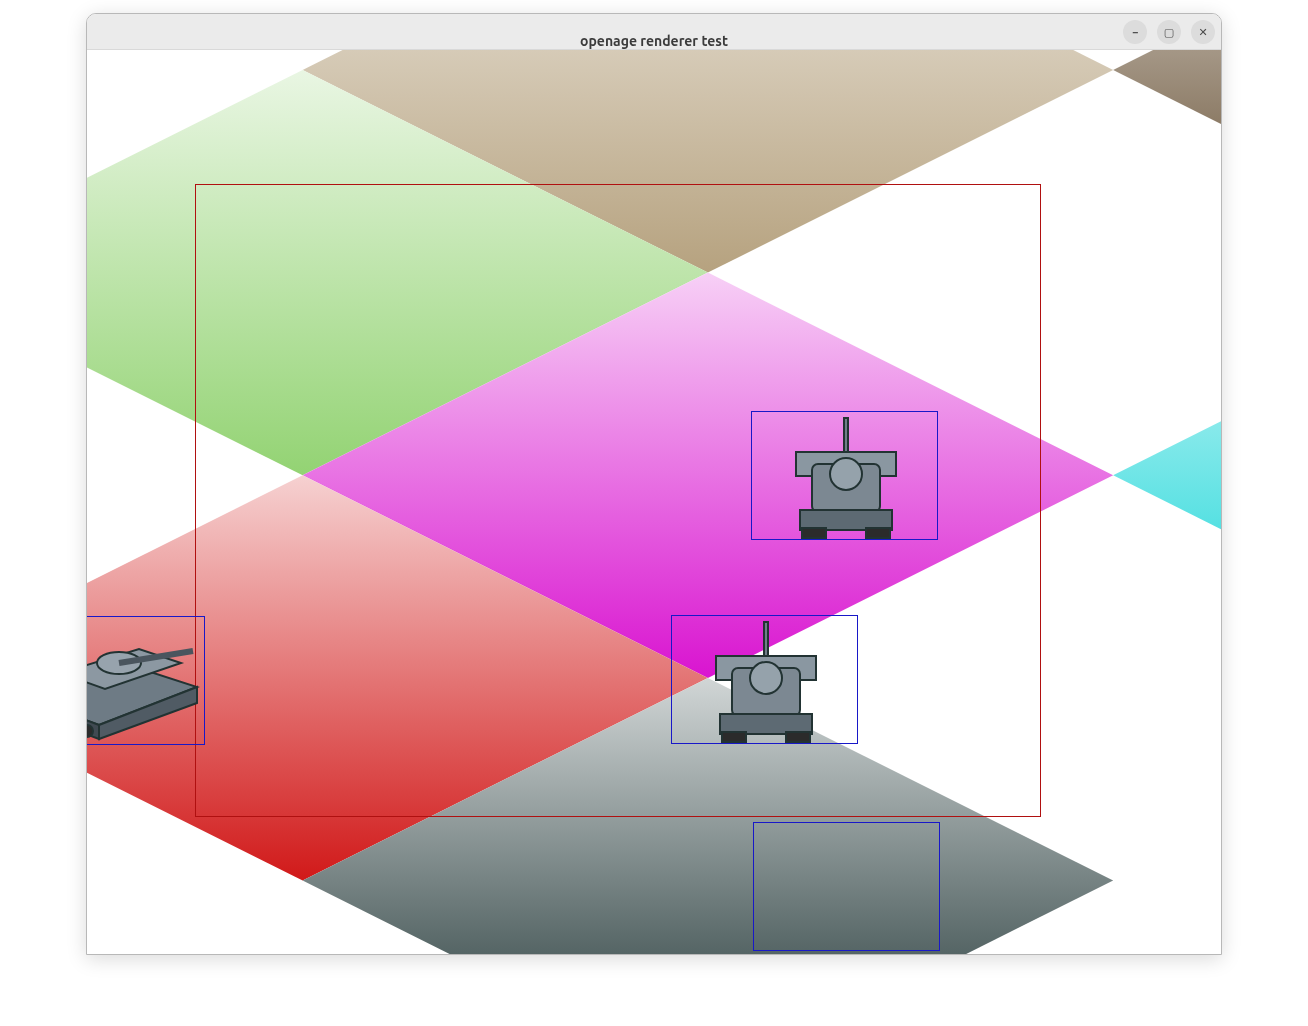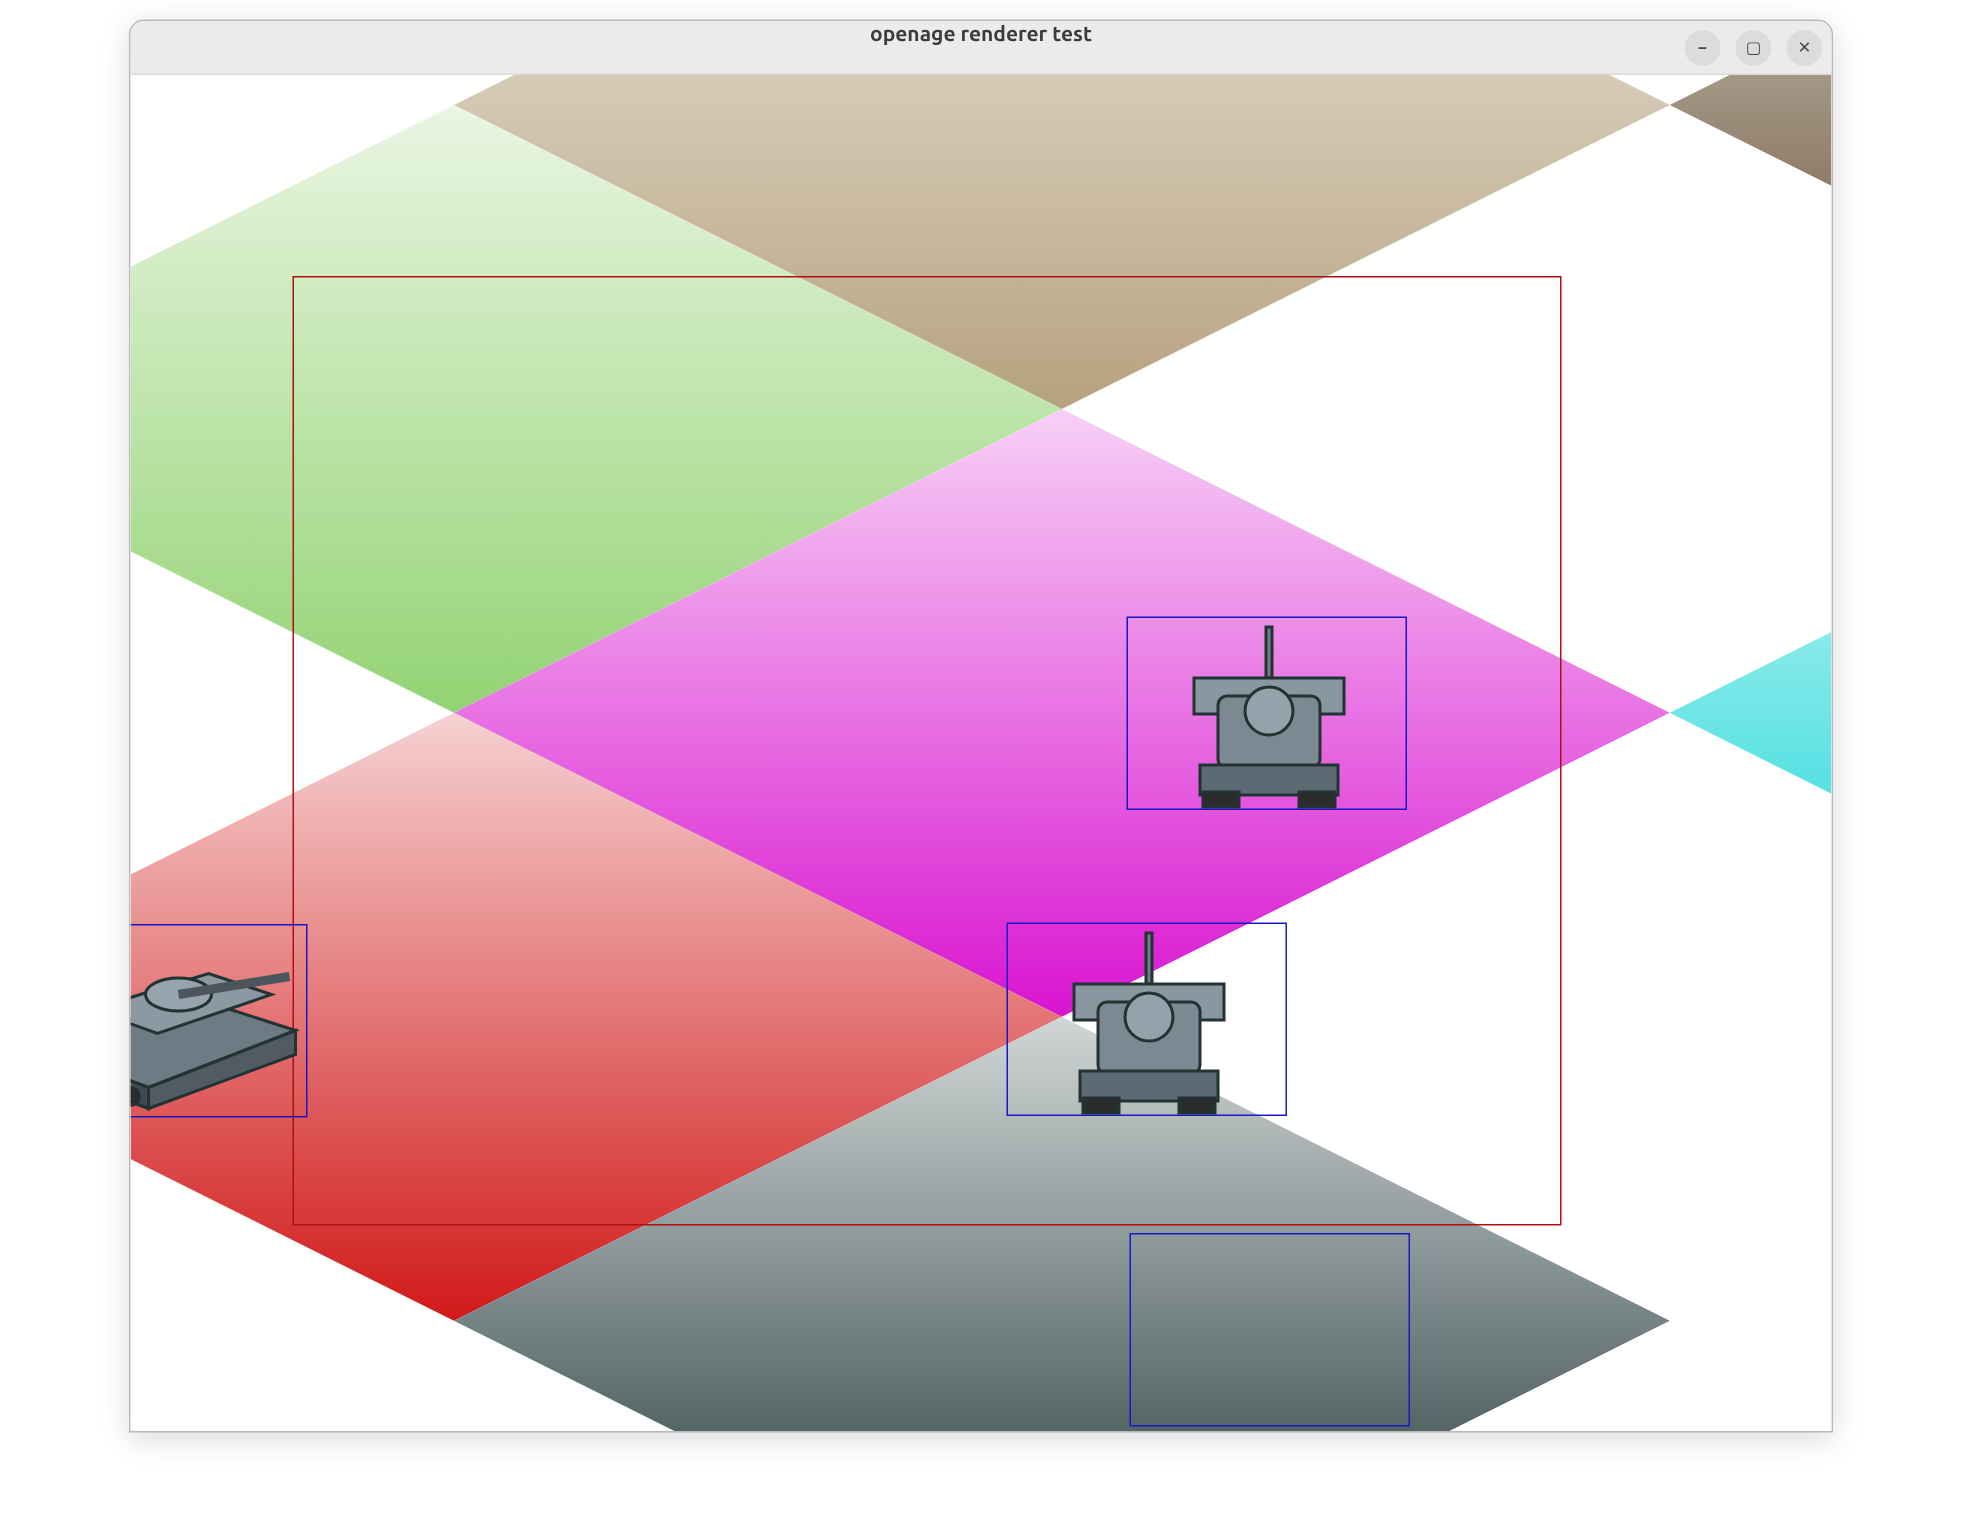--- a/index.html
+++ b/index.html
@@ -20,21 +20,21 @@
       border: 1px solid #b8b8b8;
       border-radius: 10px 10px 0 0;
       box-shadow: 0 4px 20px rgba(0,0,0,.15);
       overflow: hidden;
     }
     .titlebar {
       height: 36px;
       background: #ebebeb;
       border-bottom: 1px solid #d9d9d9;
       display: flex;
-      align-items: flex-start;
+      align-items: flex-end;
       justify-content: center;
       position: relative;
       font-size: 14px;
       font-weight: 600;
       color: #3b3b3b;
     }
     .window-controls {
       position: absolute;
       right: 6px;
       top: 6px;

